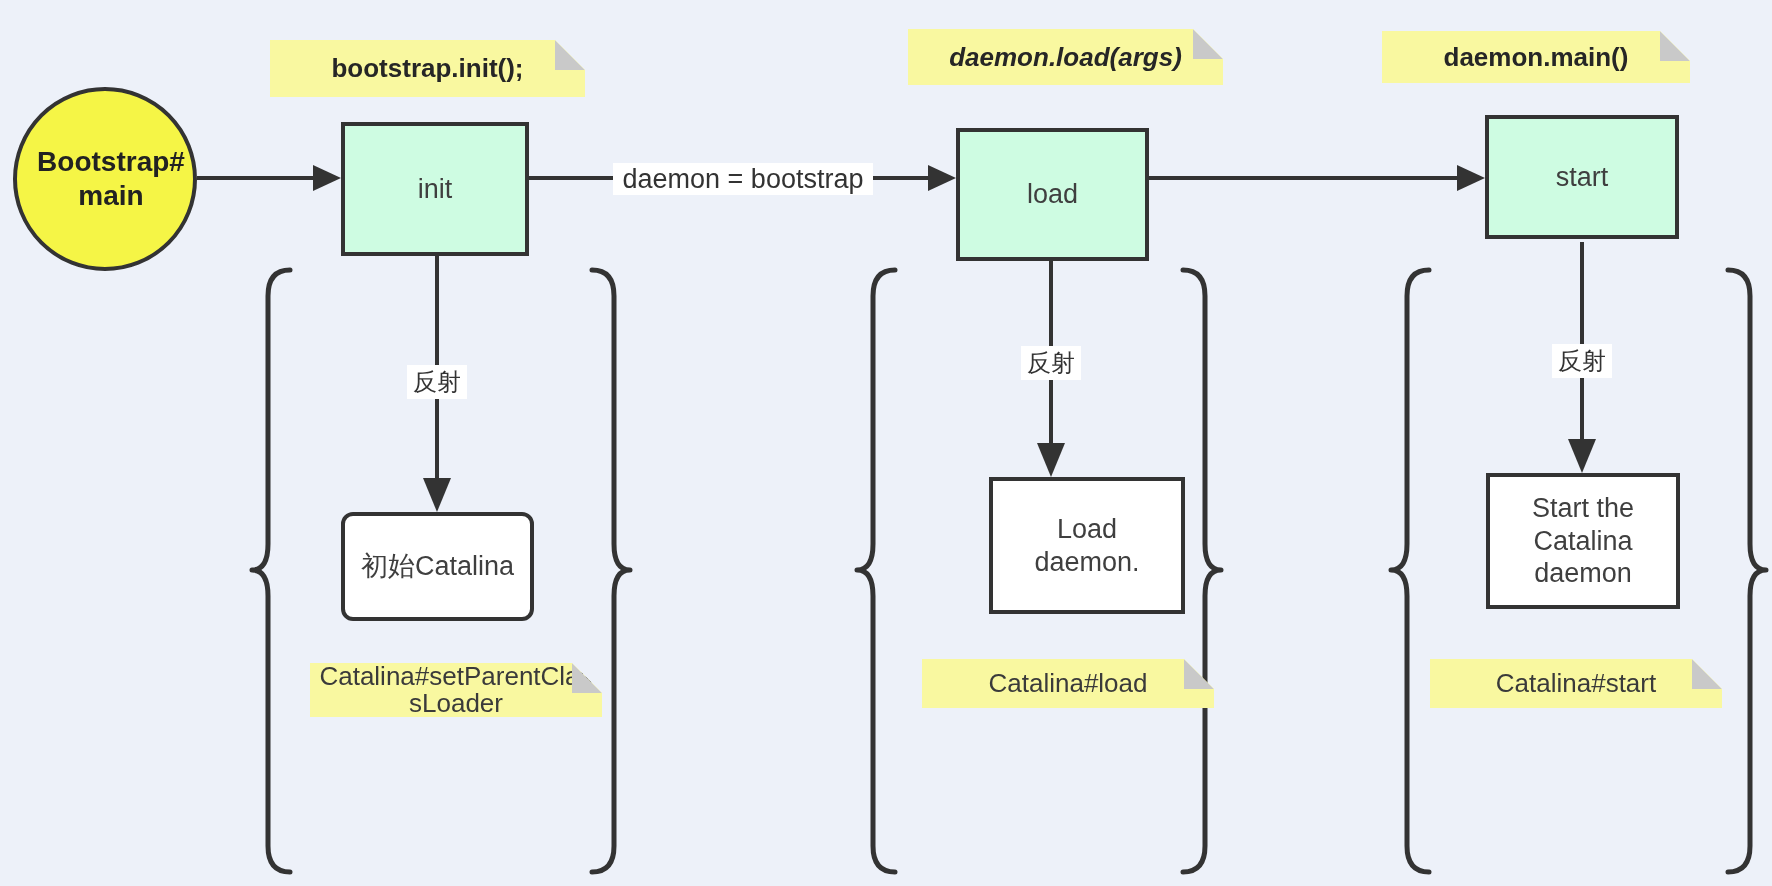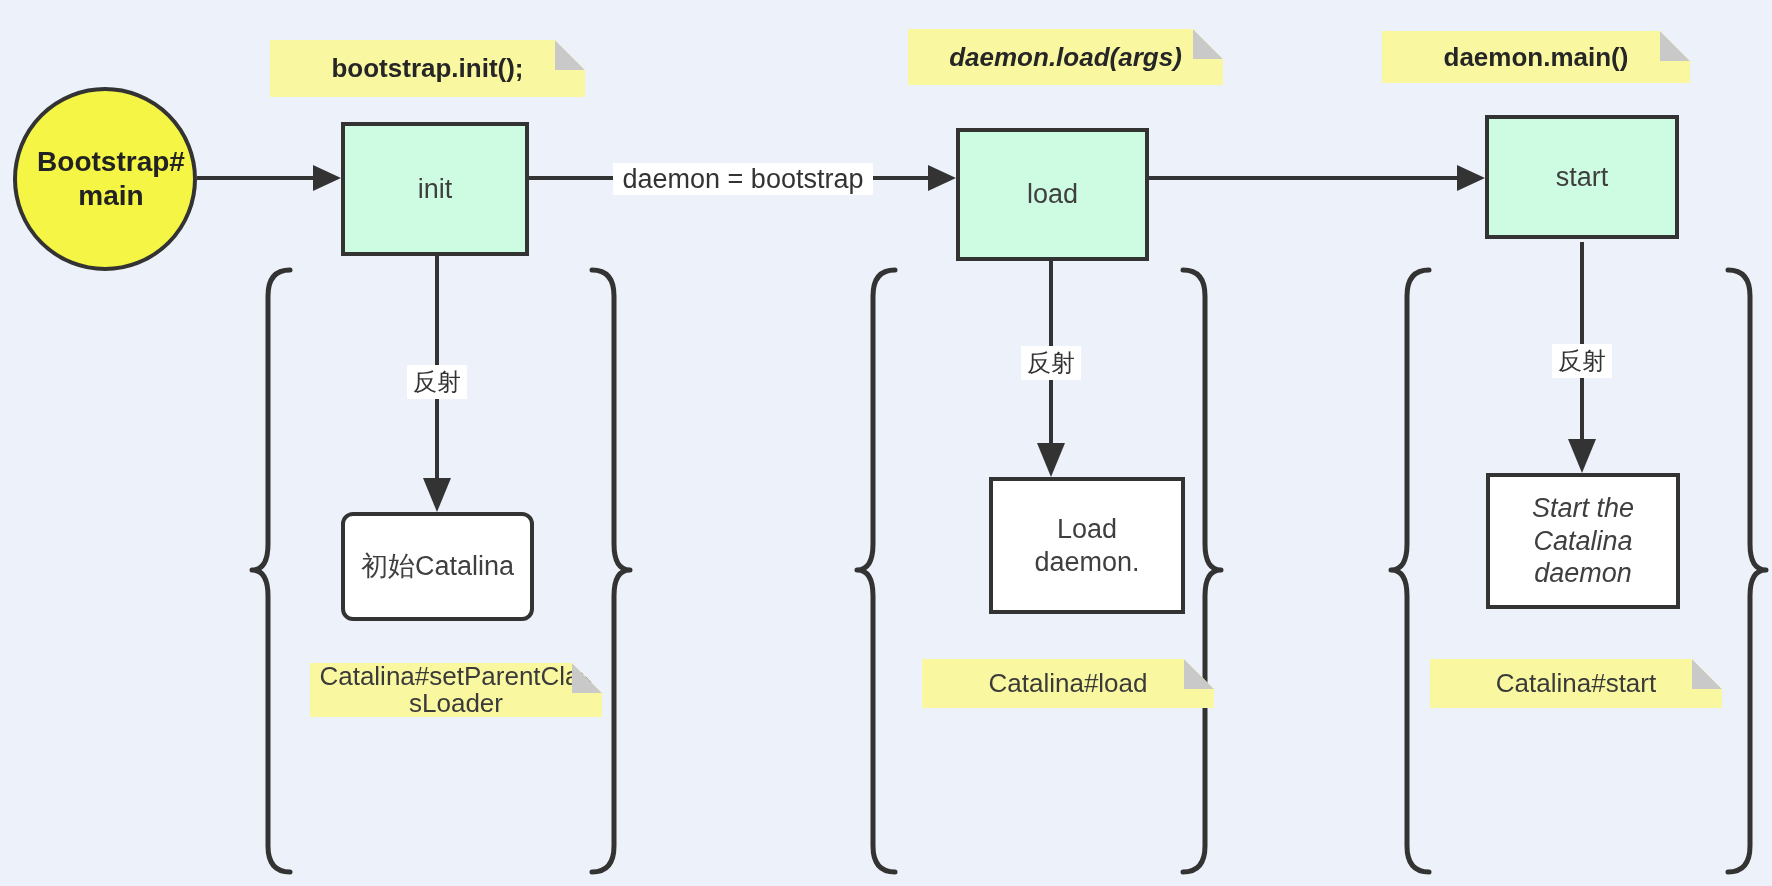--- a/index.html
+++ b/index.html
@@ -88,21 +88,21 @@
     display: flex; align-items: center; justify-content: center;
     text-align: center;
     font-size: 27px; color: #3f3f3f;
     line-height: 1.2;
     z-index: 2;
   }
   .action-1 { left: 341px; top: 512px; width: 193px; height: 109px; border-radius: 12px; }
   .action-2 { left: 989px; top: 477px; width: 196px; height: 137px; }
   .action-2 .action-text { display: block; width: 120px; }
   .action-3 { left: 1486px; top: 473px; width: 194px; height: 136px; }
-  .action-3 .action-text { display: block; width: 132px; font-style: italic; }
+  .action-3 .action-text { display: block; width: 132px; }
 
   .edge-label {
     position: absolute;
     left: 613px; top: 163px;
     width: 260px; height: 32px;
     background: #ffffff;
     display: flex; align-items: center; justify-content: center;
     font-size: 27px; color: #333333;
     z-index: 3;
   }

